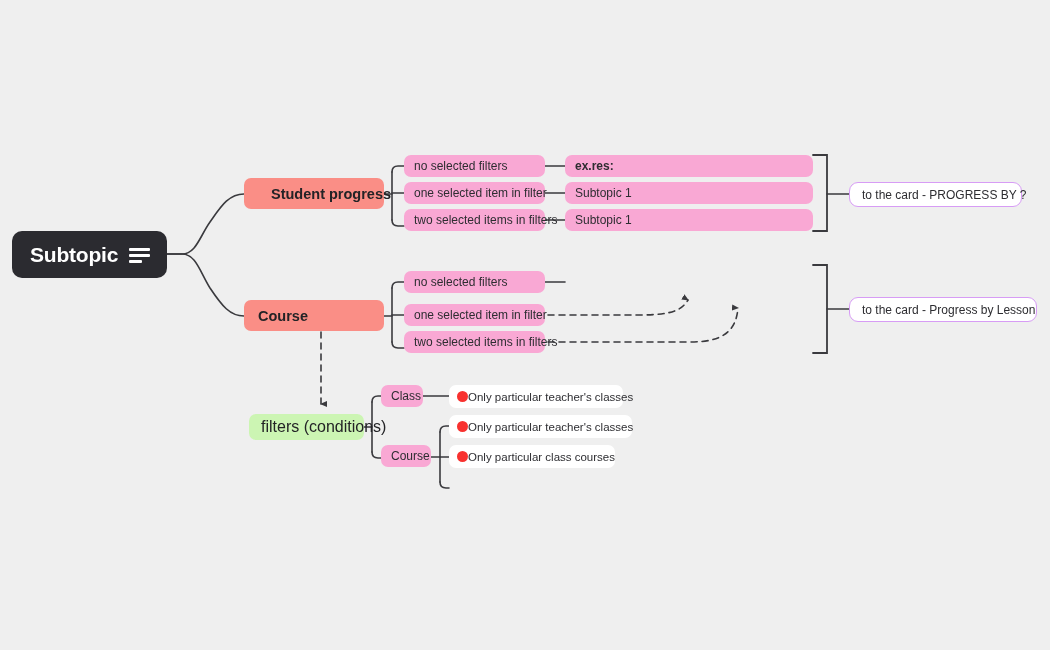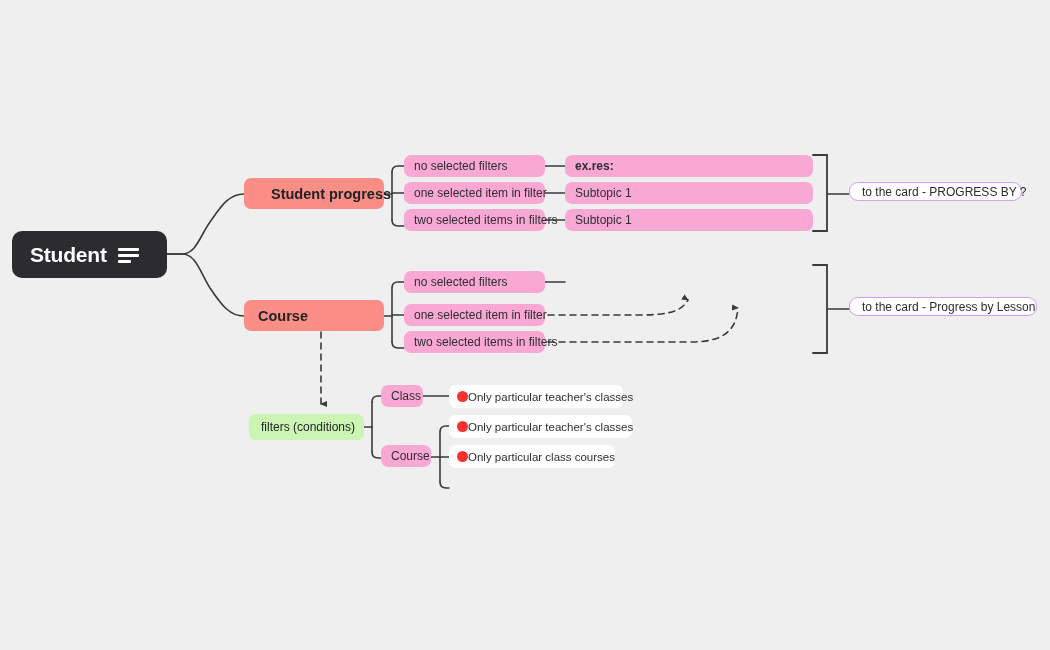--- a/index.html
+++ b/index.html
@@ -76,21 +76,21 @@
     padding: 0 14px;
     height: 31px;
   }
   #node-student-progress { left: 244px; top: 178px; width: 140px; padding-left: 27px; }
   #node-course          { left: 244px; top: 300px; width: 140px; }
 
   .green {
     background: #ccf5b3;
     border-radius: 7px;
     color: #232326;
-    font-size: 12px;
+    font-size: 16px;
     font-weight: normal;
     padding: 0 12px;
     height: 26px;
   }
   #node-filters { left: 249px; top: 414px; width: 115px; }
 
   
   .pill {
     background: #f9a8d4;
     border-radius: 7px;
@@ -152,21 +152,21 @@
   .bold-prefix { font-weight: bold; }
 
   
   .callout {
     background: #ffffff;
     border: 1.4px solid #d79cf5;
     border-radius: 9px;
     color: #2d2d31;
     font-size: 12px;
     padding: 0 12px;
-    height: 19px;
+    height: 25px;
   }
   #callout-0 { left: 849px; top: 182px; width: 173px; }
   #callout-1 { left: 849px; top: 297px; width: 188px; }
 
   
   #fl-class  { left: 381px; top: 385px; width: 42px; }
   #fl-course { left: 381px; top: 445px; width: 50px; }
 
   .opt {
     background: #ffffff;
@@ -246,21 +246,21 @@
 
       <path d="M431,457 L440,457"></path>
       <path d="M440,432 L440,482"></path>
       <path d="M440,432 C440,428 442,426 446,426 L449,426"></path>
       <path d="M440,482 C440,486 442,488 446,488 L449,488"></path>
       <path d="M440,457 L449,457"></path>
     </g>
   </svg>
 
   <div class="node root">
-    <span>Student</span>
+    <span>Subtopic</span>
     <span class="root-icon">
         <i></i>
         <i></i>
         <i></i>
       </span>
   </div>
 
   <div class="node branch" id="node-student-progress">
     <span>Student progress</span>
   </div>

